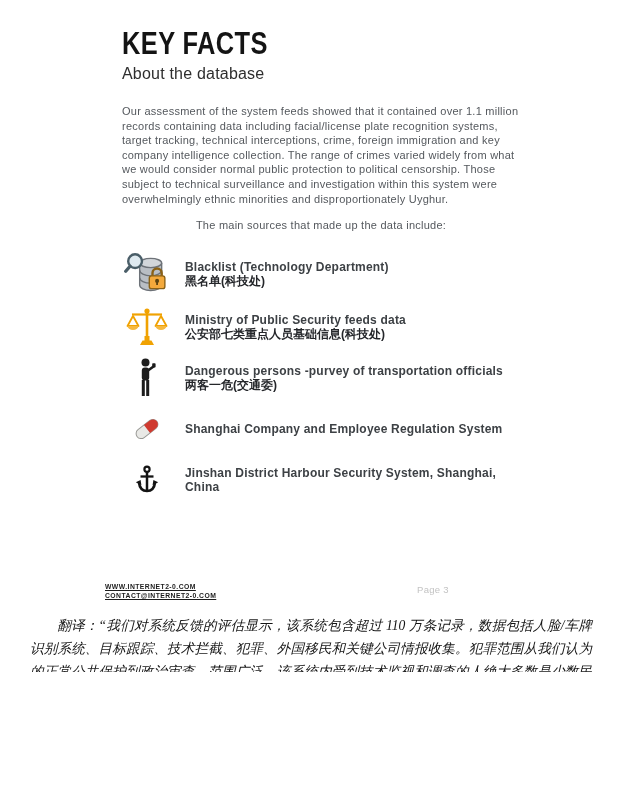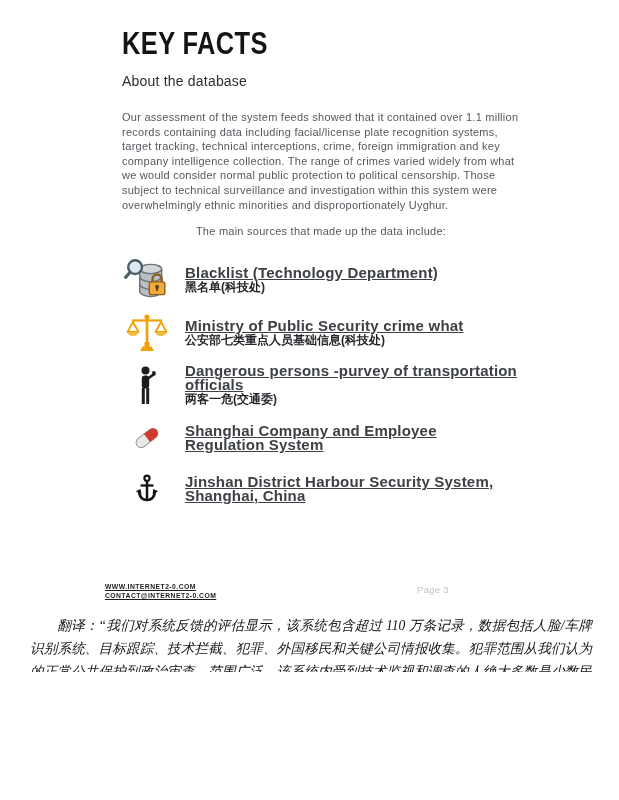--- a/index.html
+++ b/index.html
@@ -22,22 +22,22 @@
   .title {
     font-size: 31px;
     font-weight: 800;
     letter-spacing: 0.5px;
     color: #141414;
     transform: scaleX(0.82);
     transform-origin: left center;
     white-space: nowrap;
   }
   .subtitle {
-    margin-top: 11px;
-    font-size: 14px;
+    margin-top: 3px;
+    font-size: 16px;
     color: #2e2e2e;
     letter-spacing: 0.2px;
   }
   .intro {
     margin-top: 21px;
     font-size: 11px;
     line-height: 14.6px;
     letter-spacing: 0.25px;
     color: #54585d;
   }
@@ -57,26 +57,25 @@
   }
   .icon-cell {
     width: 50px;
     min-width: 50px;
     display: flex;
     justify-content: center;
     align-items: center;
   }
   .source-text { padding-left: 13px; }
   .source-title {
-    font-size: 15px;
+    font-size: 12px;
     font-weight: bold;
     letter-spacing: 0.2px;
     color: #3d4145;
     line-height: 14px;
-    text-decoration: underline;
   }
   .source-sub {
     font-size: 12px;
     font-weight: bold;
     color: #24262a;
     line-height: 15px;
   }
   .source-sub:empty { display: none; }
   .footer-links {
     position: absolute;
@@ -161,21 +160,21 @@
             <line x1="7" y1="7.5" x2="37" y2="7.5" stroke="#f0a202" stroke-width="2.2"></line>
             <path d="M8 9 L2.5 19 h11 Z" fill="none" stroke="#f0a202" stroke-width="1.8" stroke-linejoin="round"></path>
             <path d="M2.5 19 a5.5 4 0 0 0 11 0 Z" fill="#f6b93f"></path>
             <path d="M36 9 L30.5 19 h11 Z" fill="none" stroke="#f0a202" stroke-width="1.8" stroke-linejoin="round"></path>
             <path d="M30.5 19 a5.5 4 0 0 0 11 0 Z" fill="#f6b93f"></path>
             <rect x="19.5" y="29" width="5" height="5" fill="#f0a202"></rect>
             <path d="M15 38 l2.5 -4.5 h9 L29 38 Z" fill="#f0a202"></path>
           </svg>
         </div>
         <div class="source-text">
-          <div class="source-title">Ministry of Public Security crime what</div>
+          <div class="source-title">Ministry of Public Security feeds data</div>
           <div class="source-sub">公安部七类重点人员基础信息(科技处)</div>
         </div>
       </div>
 
       <div class="source-row">
         <div class="icon-cell">
           <svg width="22" height="40" viewBox="0 0 22 40" aria-hidden="true">
             <circle cx="9.5" cy="4.5" r="4" fill="#1c1c1c"></circle>
             <rect x="5.8" y="9.5" width="7.4" height="13" rx="3" fill="#1c1c1c"></rect>
             <path d="M12 12.5 L17.5 8.5" stroke="#1c1c1c" stroke-width="2.6" stroke-linecap="round"></path>

